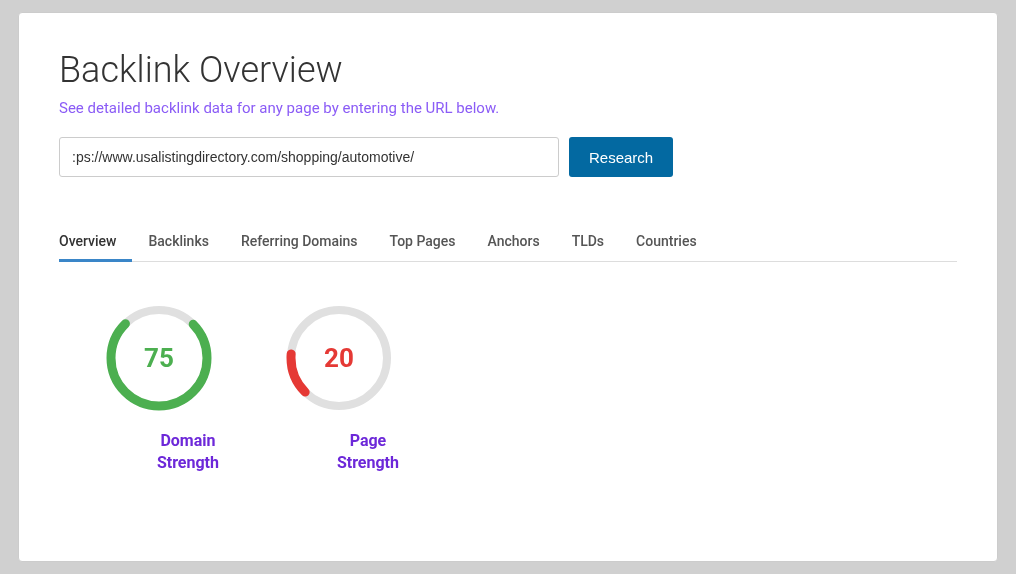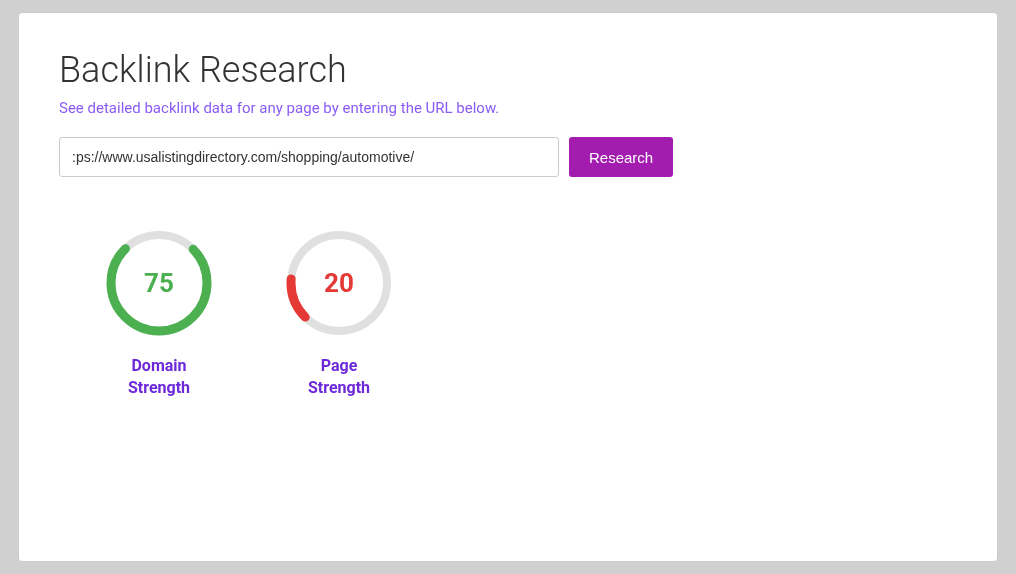--- a/index.html
+++ b/index.html
@@ -41,21 +41,21 @@
       max-width: 500px;
       height: 40px;
       border: 1px solid #ccc;
       border-radius: 3px;
       padding: 0 12px;
       font-size: 14px;
       color: #333;
       outline: none;
     }
     .research-btn {
-      background: #a21caf;
+      background: #0369a1;
       color: #fff;
       border: none;
       border-radius: 3px;
       height: 40px;
       padding: 0 20px;
       font-size: 15px;
       font-weight: 500;
       cursor: pointer;
     }
     .tabs {
@@ -83,21 +83,21 @@
     }
     .metrics-row {
       display: flex;
       gap: 60px;
       align-items: flex-end;
       padding-left: 40px;
     }
     .metric-item {
       display: flex;
       flex-direction: column;
-      align-items: center;
+      align-items: flex-end;
       gap: 12px;
     }
     .metric-label {
       font-size: 16px;
       color: #6d28d9;
       font-weight: 700;
       text-align: center;
       line-height: 1.4;
     }
     
@@ -117,28 +117,37 @@
       font-size: 26px;
       font-weight: 700;
     }
     .gauge-value.green { color: #4caf50; }
     .gauge-value.red { color: #e53935; }
   </style>
 </head>
 <body>
 
 <div class="card">
-  <h1 class="page-title">Backlink Research</h1>
+  <h1 class="page-title">Backlink Overview</h1>
   <p class="subtitle">See detailed backlink data for any page by entering the URL below.</p>
 
   <div class="search-row">
     <input class="url-input" type="text" value=":ps://www.usalistingdirectory.com/shopping/automotive/" style="">
     <button class="research-btn">Research</button>
   </div>
 
+  <nav class="tabs">
+    <div class="tab-item active">Overview</div>
+    <div class="tab-item">Backlinks</div>
+    <div class="tab-item">Referring Domains</div>
+    <div class="tab-item">Top Pages</div>
+    <div class="tab-item">Anchors</div>
+    <div class="tab-item">TLDs</div>
+    <div class="tab-item">Countries</div>
+  </nav>
 
   <div class="metrics-row">
 
     <div class="metric-item">
       <div class="gauge-container">
         <svg width="120" height="120" viewBox="0 0 120 120">
 
           <circle cx="60" cy="60" r="48" fill="none" stroke="#e0e0e0" stroke-width="8"></circle>
 
           <circle cx="60" cy="60" r="48" fill="none" stroke="#4caf50" stroke-width="9" stroke-dasharray="226 301.6" stroke-dashoffset="-38" stroke-linecap="round"></circle>

